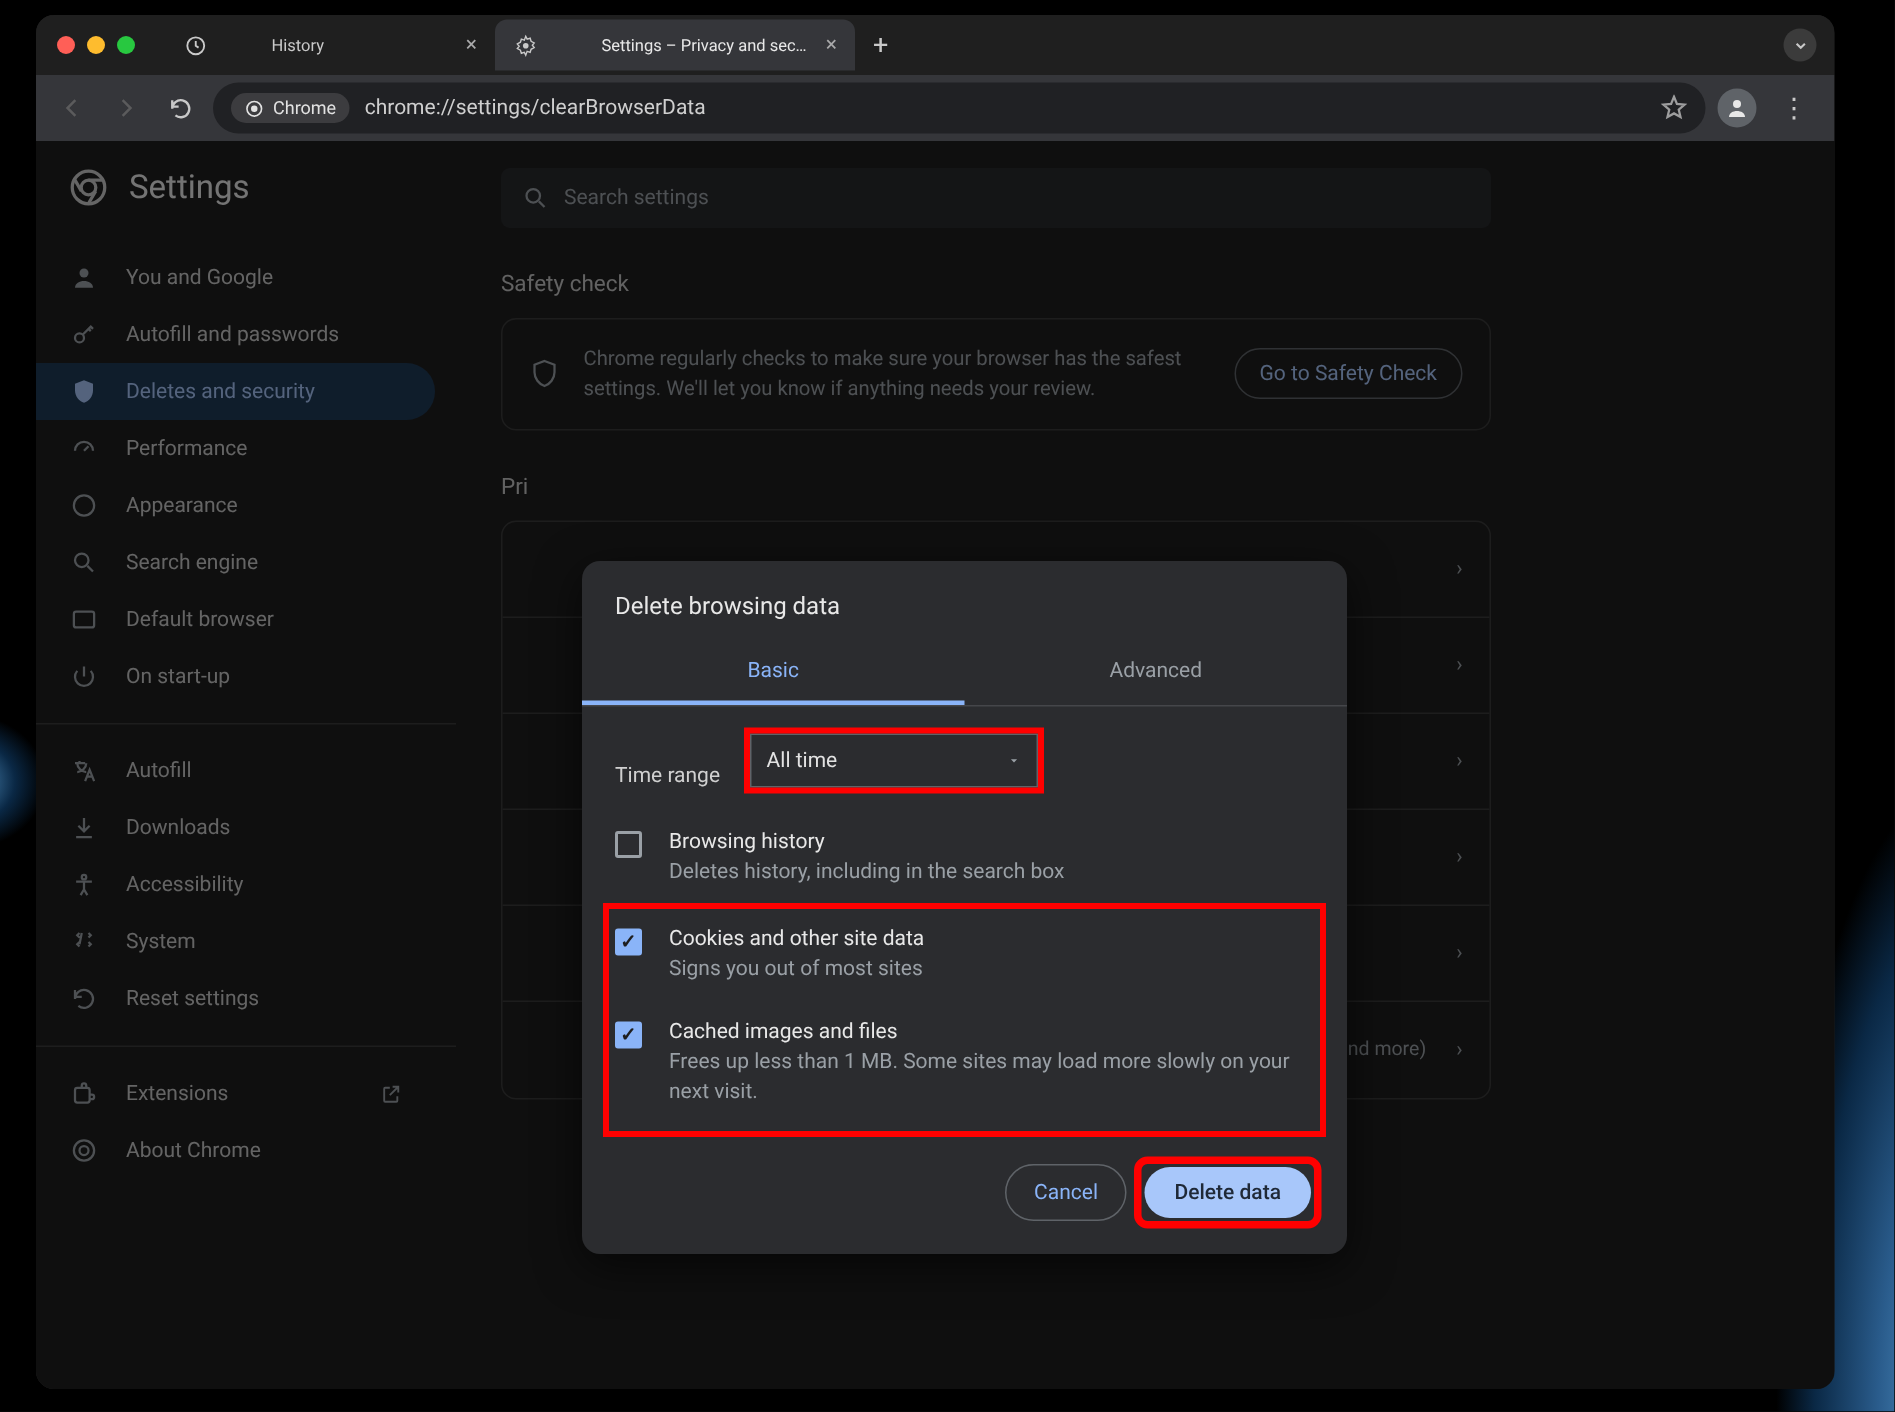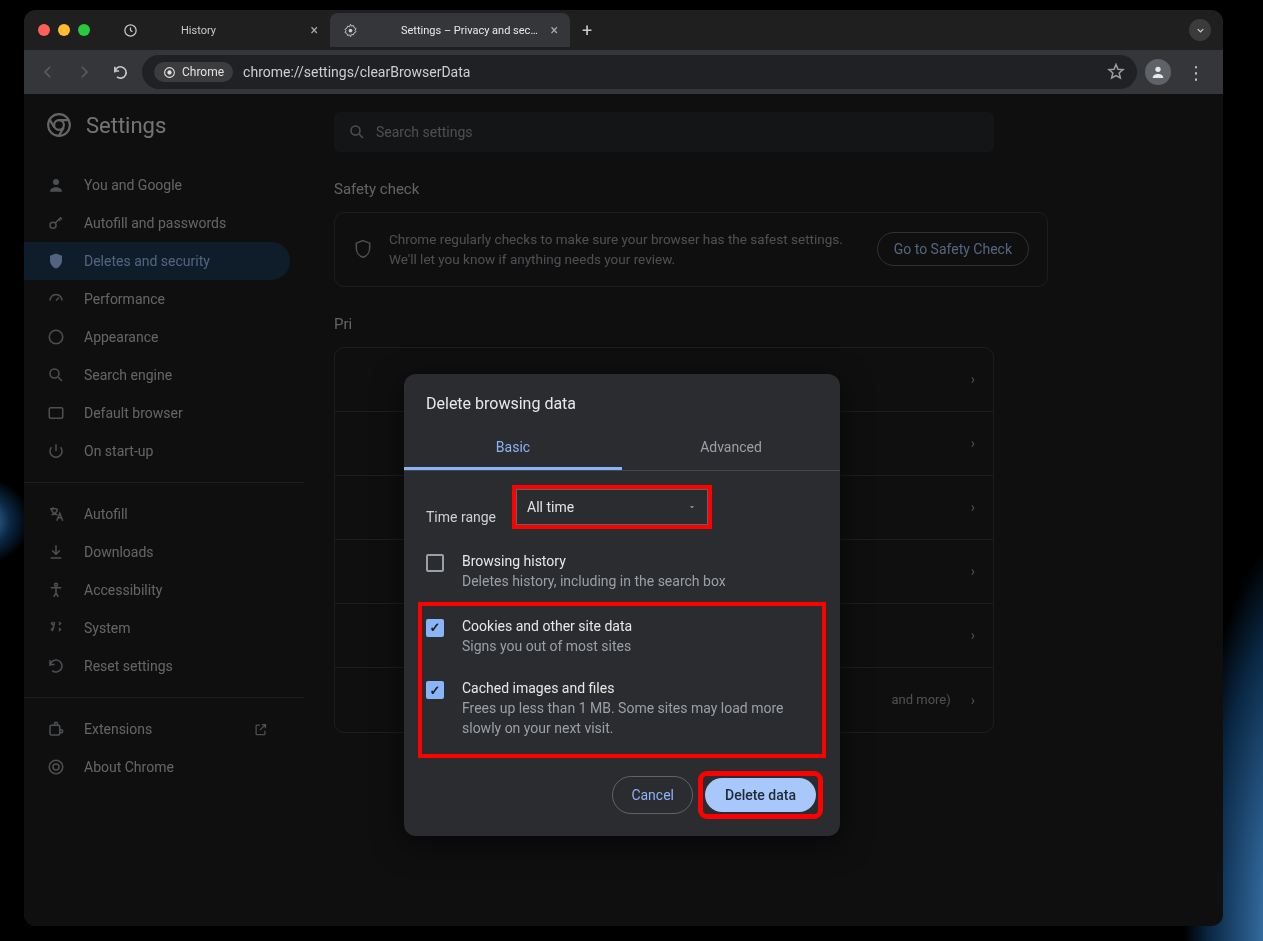--- a/index.html
+++ b/index.html
@@ -36,29 +36,29 @@
 .page-title { font-size: 22px; font-weight: 400; }
 .sidebar { width: 280px; padding-top: 72px; z-index: 1; }
 .side-item { display: flex; align-items: center; gap: 18px; padding: 10px 22px; color: #c9c9c9; font-size: 14px; cursor: pointer; border-radius: 0 20px 20px 0; margin-right: 14px; }
 .side-item.active { background: #1f3a57; color: #a8c7fa; }
 .side-item .si-icon { width: 20px; display: flex; justify-content: center; color: #9aa0a6; }
 .side-item.active .si-icon { color: #a8c7fa; }
 .side-divider { height: 1px; background: #3b3b3b; margin: 12px 0; }
 .main { flex: 1; padding: 18px 0 0 30px; z-index: 1; }
 .search-settings { width: 660px; height: 40px; background: #292a2d; border-radius: 6px; display: flex; align-items: center; padding: 0 14px; gap: 10px; color: #9aa0a6; font-size: 14px; }
 .section-title { color: #c4c4c4; font-size: 15px; margin-top: 28px; margin-bottom: 14px; }
-.card { width: 714px; background: #1f1f1f; border: 1px solid #3b3b3b; border-radius: 10px; padding: 16px 18px; display: flex; align-items: center; gap: 16px; }
+.card { width: 660px; background: #1f1f1f; border: 1px solid #3b3b3b; border-radius: 10px; padding: 16px 18px; display: flex; align-items: center; gap: 16px; }
 .card-text { color: #9aa0a6; font-size: 13.5px; line-height: 1.5; flex: 1; }
 .btn-outline { border: 1px solid #5f6368; color: #a8c7fa; background: transparent; padding: 8px 16px; border-radius: 20px; font-size: 14px; cursor: pointer; }
 .row-list { width: 660px; border: 1px solid #3b3b3b; border-radius: 10px; margin-top: 14px; }
 .row-item { height: 64px; display: flex; align-items: center; padding: 0 18px; color: #c9c9c9; font-size: 14px; border-bottom: 1px solid #3b3b3b; }
 .row-item:last-child { border-bottom: none; }
 .row-item .chev { margin-left: auto; color: #9aa0a6; }
 
-.dialog { position: absolute; left: 380px; top: 280px; width: 436px; background: #2b2c2f; border-radius: 12px; z-index: 20; padding-top: 20px; box-shadow: 0 8px 30px rgba(0,0,0,0.6); }
+.dialog { position: absolute; left: 364px; top: 280px; width: 510px; background: #2b2c2f; border-radius: 12px; z-index: 20; padding-top: 20px; box-shadow: 0 8px 30px rgba(0,0,0,0.6); }
 .dialog-title { color: #e8e8e8; font-size: 16px; font-weight: 400; padding: 0 22px 14px; }
 .dialog-tabs { display: flex; border-bottom: 1px solid #45464a; }
 .d-tab { flex: 1; text-align: center; padding: 12px 0; font-size: 14px; color: #9aa0a6; cursor: pointer; }
 .d-tab.active { color: #8ab4f8; border-bottom: 3px solid #8ab4f8; }
 .d-body { padding: 18px 22px 0; }
 .time-row { display: flex; align-items: flex-end; gap: 20px; margin-bottom: 18px; }
 .time-label { color: #d0d0d0; font-size: 14px; }
 .select { width: 192px; height: 36px; background: #2b2c2f; border: 1px solid #5f6368; color: #e2e2e2; font-size: 14px; padding: 0 10px; display: flex; align-items: center; justify-content: space-between; cursor: pointer; position: relative;}
 .highlight-red { outline: 4px solid #ff0000; }
 .check-row { display: flex; gap: 18px; padding: 10px 0 14px; }

